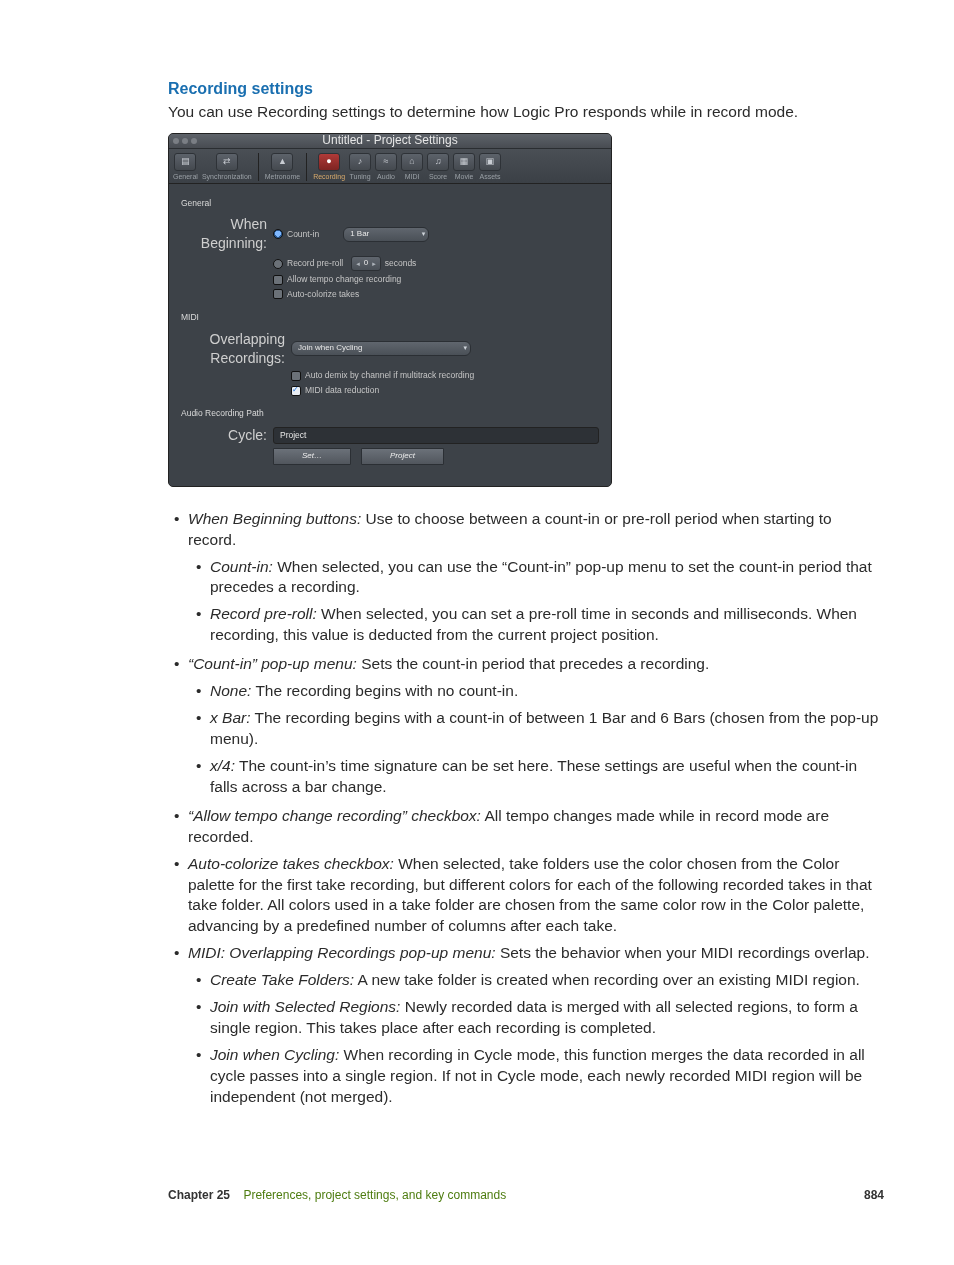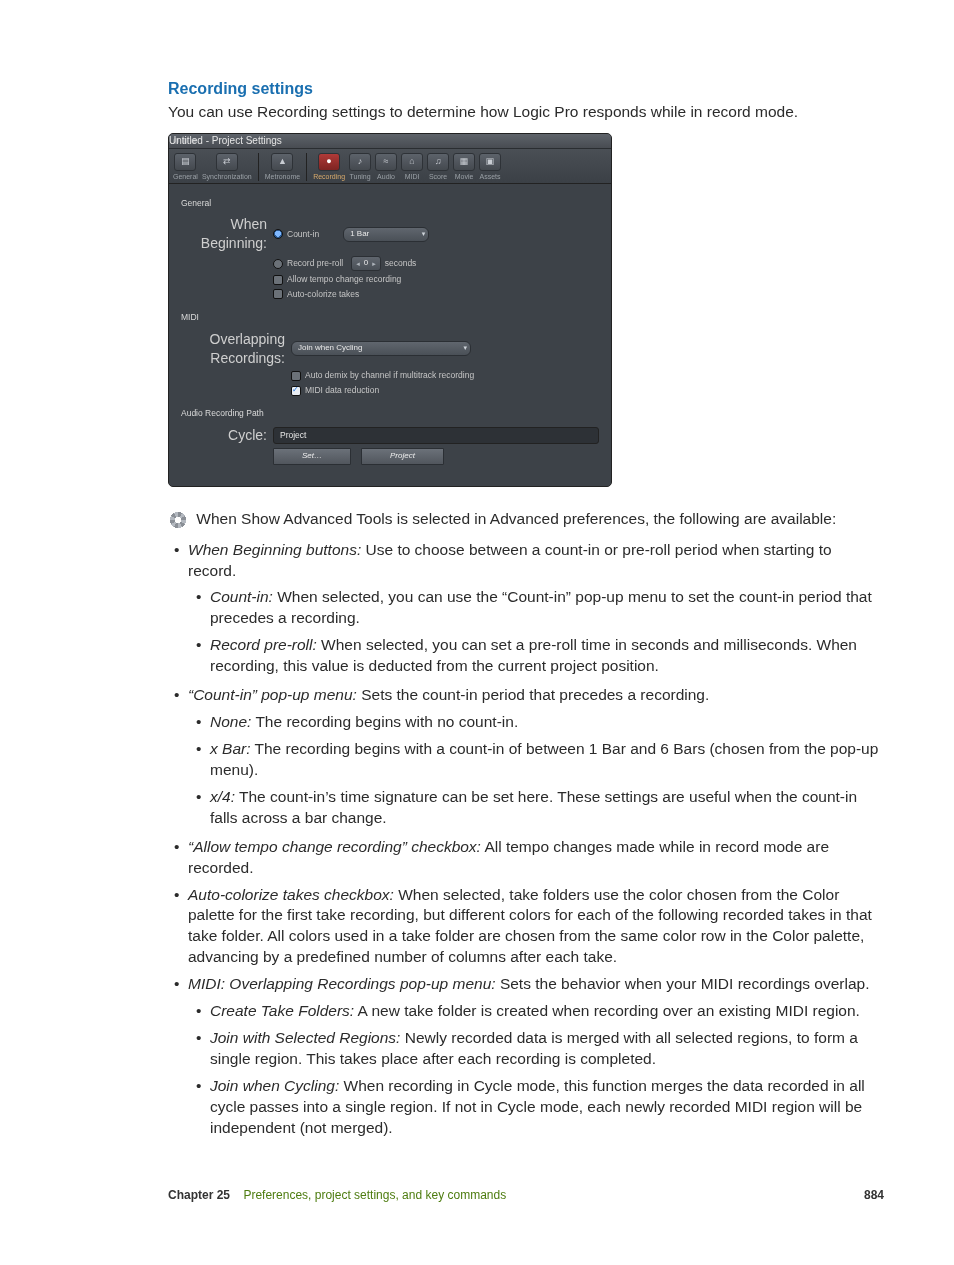--- a/index.html
+++ b/index.html
@@ -47,22 +47,22 @@
     padding: 0 4px;
     background: linear-gradient(#5e636a, #484c52);
     border-bottom: 1px solid #2a2d31;
     position: relative;
   }
   .traffic { display: flex; gap: 3px; }
   .traffic span {
     width: 6px; height: 6px; border-radius: 50%; background: #7a7e84; display: inline-block;
   }
   .titlebar .ttl {
-    position: absolute; left: 0; right: 0; 
-    font-size: 10px; color: #e6e6e6;
+    position: absolute; left: 0; right: 0; text-align: center;
+    font-size: 12px; color: #e6e6e6;
   }
   .shot .toolbar {
     display: flex;
     background: linear-gradient(#4a4f55, #3b4046);
     border-bottom: 1px solid #222;
     padding: 4px 4px 2px 4px;
     gap: 4px;
   }
   .tb-item { text-align: center; font-size: 7px; color: #9aa0a6; }
   .tb-item .ticon {
@@ -231,24 +231,20 @@
       </div>
       <div class="row">
         <span class="label"></span>
         <span class="btn">Set…</span>
         <span style="width:10px"></span>
         <span class="btn">Project</span>
       </div>
     </div>
   </div>
 
-  <p class="note">
-    <span class="gear-icon"></span>
-    <span>When Show Advanced Tools is selected in Advanced preferences, the following are available:</span>
-  </p>
 
   <ul class="lvl1">
     <li>
       <span class="em">When Beginning buttons:</span><span> Use to choose between a count-in or pre-roll period when starting to record.</span>
       <ul class="lvl2">
         <li><span class="em">Count-in:</span><span> When selected, you can use the “Count-in” pop-up menu to set the count-in period that precedes a recording.</span></li>
         <li><span class="em">Record pre-roll:</span><span> When selected, you can set a pre-roll time in seconds and milliseconds. When recording, this value is deducted from the current project position.</span></li>
       </ul>
     </li>
     <li>

